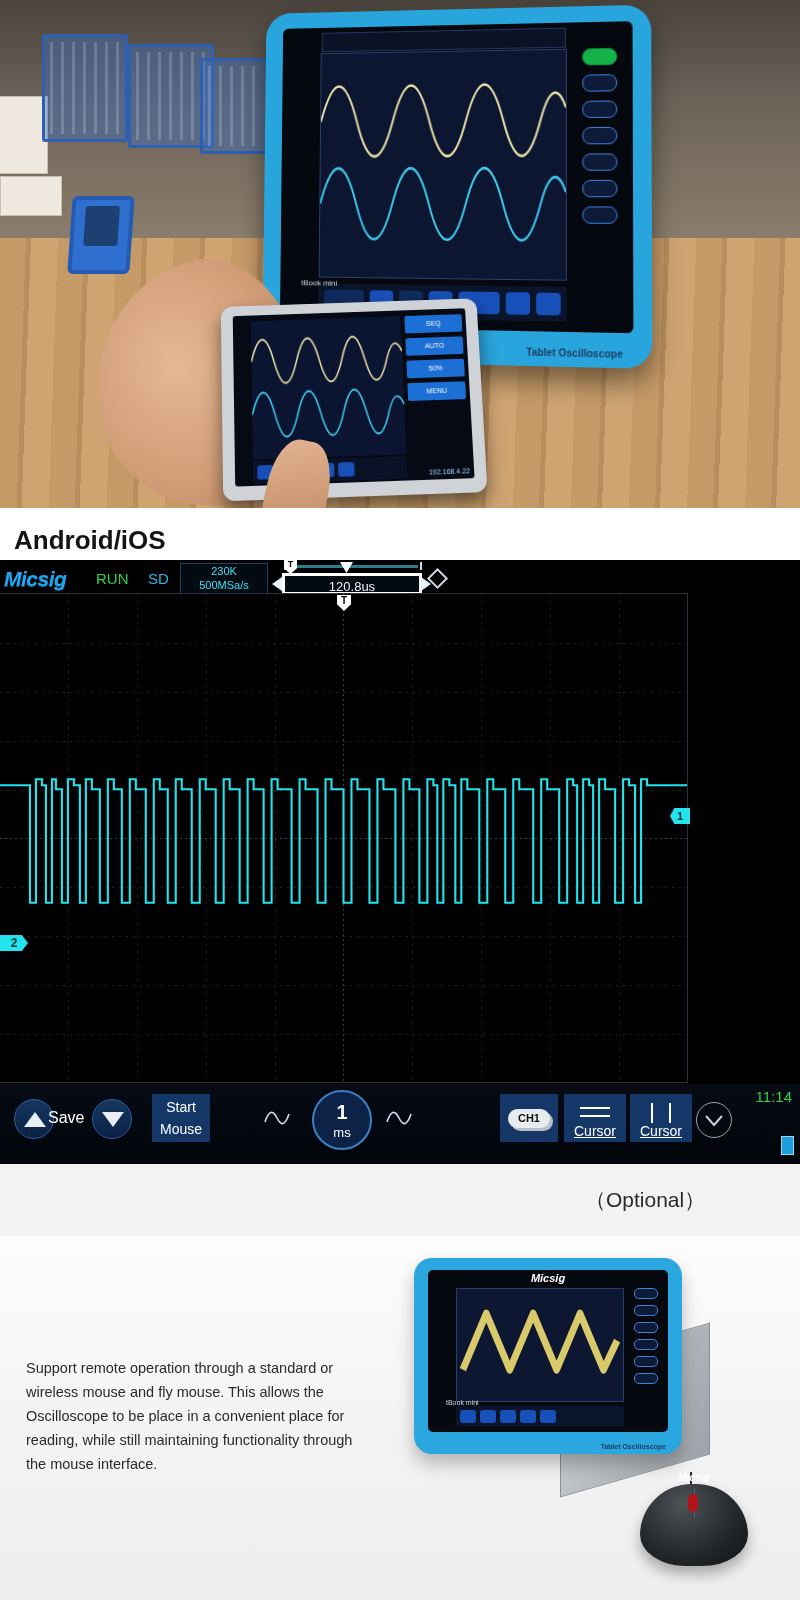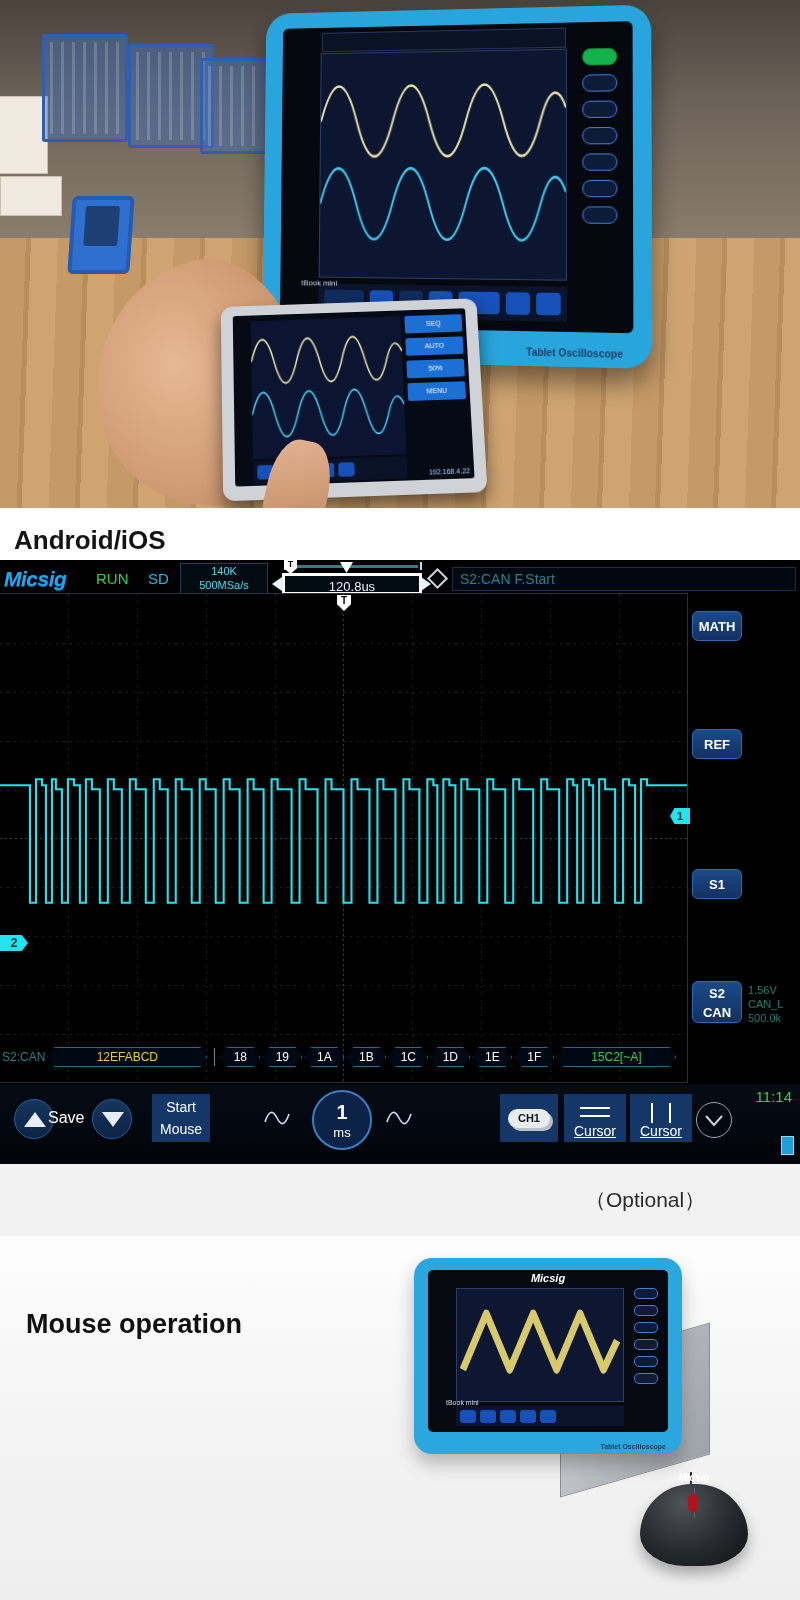--- a/index.html
+++ b/index.html
@@ -431,37 +431,34 @@
   <div class="t">Android/iOS</div>
 </div>
 
 <div id="scope-ui">
 
   <div class="hdr">
     <div class="logo">Micsig</div>
     <div class="run">RUN</div>
     <div class="sd">SD</div>
     <div class="memcell">
-      <div class="a">140K</div>
+      <div class="a">230K</div>
       <div class="b">500MSa/s</div>
     </div>
     <div class="tbwrap">
       <div class="tb-track">
           <i></i>
         </div>
       <div class="tb-flag">T</div>
       <div class="tb-mid"></div>
       <div class="arrL"></div>
       <div class="tb-val">120.8us</div>
       <div class="arrR"></div>
     </div>
     <div class="diamond"></div>
-    <div class="trigbar">
-      <span>S2:CAN F.Start</span>
-    </div>
   </div>
 
   <div class="grid-area">
     <div class="gridlines">
       <div class="gl-v" style="left:68px"></div>
         <div class="gl-v" style="left:137px"></div>
       <div class="gl-v" style="left:206px"></div>
         <div class="gl-v" style="left:275px"></div>
       <div class="gl-v" style="left:412px"></div>
         <div class="gl-v" style="left:481px"></div>
@@ -506,53 +503,25 @@
                  L560,196 L560,310 L568,310 L568,186 L574,186 L574,192
                  L578,192 L578,310 L584,310 L584,186 L590,186 L590,192
                  L594,192 L594,310 L600,310 L600,186 L606,186 L606,196
                  L616,196 L616,310 L624,310 L624,186 L630,186 L630,192
                  L636,192 L636,310 L642,310 L642,186 L648,186 L648,192
                  L688,192"></path>
       </g>
     </svg>
     <div class="tmark" style="top:1px;left:337px;">T</div>
 
-    <div class="decode">
-      <span class="dec-label">S2:CAN</span>
-      <div class="hexcell yel" style="width:160px">12EFABCD</div>
-      <div class="sep"></div>
-      <div class="hexcell wht" style="width:40px">18</div>
-      <div class="hexcell wht" style="width:40px">19</div>
-      <div class="hexcell wht" style="width:40px">1A</div>
-      <div class="hexcell wht" style="width:40px">1B</div>
-      <div class="hexcell wht" style="width:40px">1C</div>
-      <div class="hexcell wht" style="width:40px">1D</div>
-      <div class="hexcell wht" style="width:40px">1E</div>
-      <div class="hexcell wht" style="width:40px">1F</div>
-      <div class="hexcell grn" style="width:120px">15C2[~A]</div>
-    </div>
   </div>
 
   <div class="ch2-badge" style="top:375px;">2</div>
   <div class="ch-right-marker" style="top:248px;">1</div>
 
-  <div class="rpanel">
-    <div class="rbtn one" style="top:18px;">MATH</div>
-    <div class="rbtn one" style="top:136px;">REF</div>
-    <div class="rbtn one" style="top:276px;">S1</div>
-    <div class="rbtn two" style="top:388px;">
-      <div>S2</div>
-      <div>CAN</div>
-    </div>
-    <div class="side-info" style="top:390px;">
-      <div>1.56V</div>
-      <div>CAN_L</div>
-      <div>500.0k</div>
-    </div>
-  </div>
 
   <div class="toolbar">
     <div class="circ-btn" style="left:14px;">
       <div class="tri-up"></div>
     </div>
     <div class="fine-lbl">Save</div>
     <div class="circ-btn" style="left:92px;">
       <div class="tri-dn"></div>
     </div>
     <div class="qs">
@@ -600,21 +569,21 @@
     </div>
     <div class="batt"></div>
   </div>
 </div>
 
 <div class="cap-band" id="cap-proto">
   <div class="t2">（Optional）</div>
 </div>
 
 <div id="sec-mouse">
-  <h2>Mouse operation</h2>
+  <p>Support remote operation through a standard or wireless mouse and fly mouse. This allows the Oscilloscope to be place in a convenient place for reading, while still maintaining functionality through the mouse interface.</p>
 
   <div class="stand"></div>
   <div class="tablet2">
     <div class="tablet2-in">
       <div class="t2-brand">Micsig</div>
       <div class="t2-screen">
         <svg class="wave-svg" viewBox="0 0 170 100" preserveAspectRatio="none">
           <path d="M6,72 L30,22 L54,72 L78,22 L102,72 L126,22 L150,72 L164,46" fill="none" stroke="#d8c96a" stroke-width="7" stroke-linejoin="round"></path>
         </svg>
       </div>

